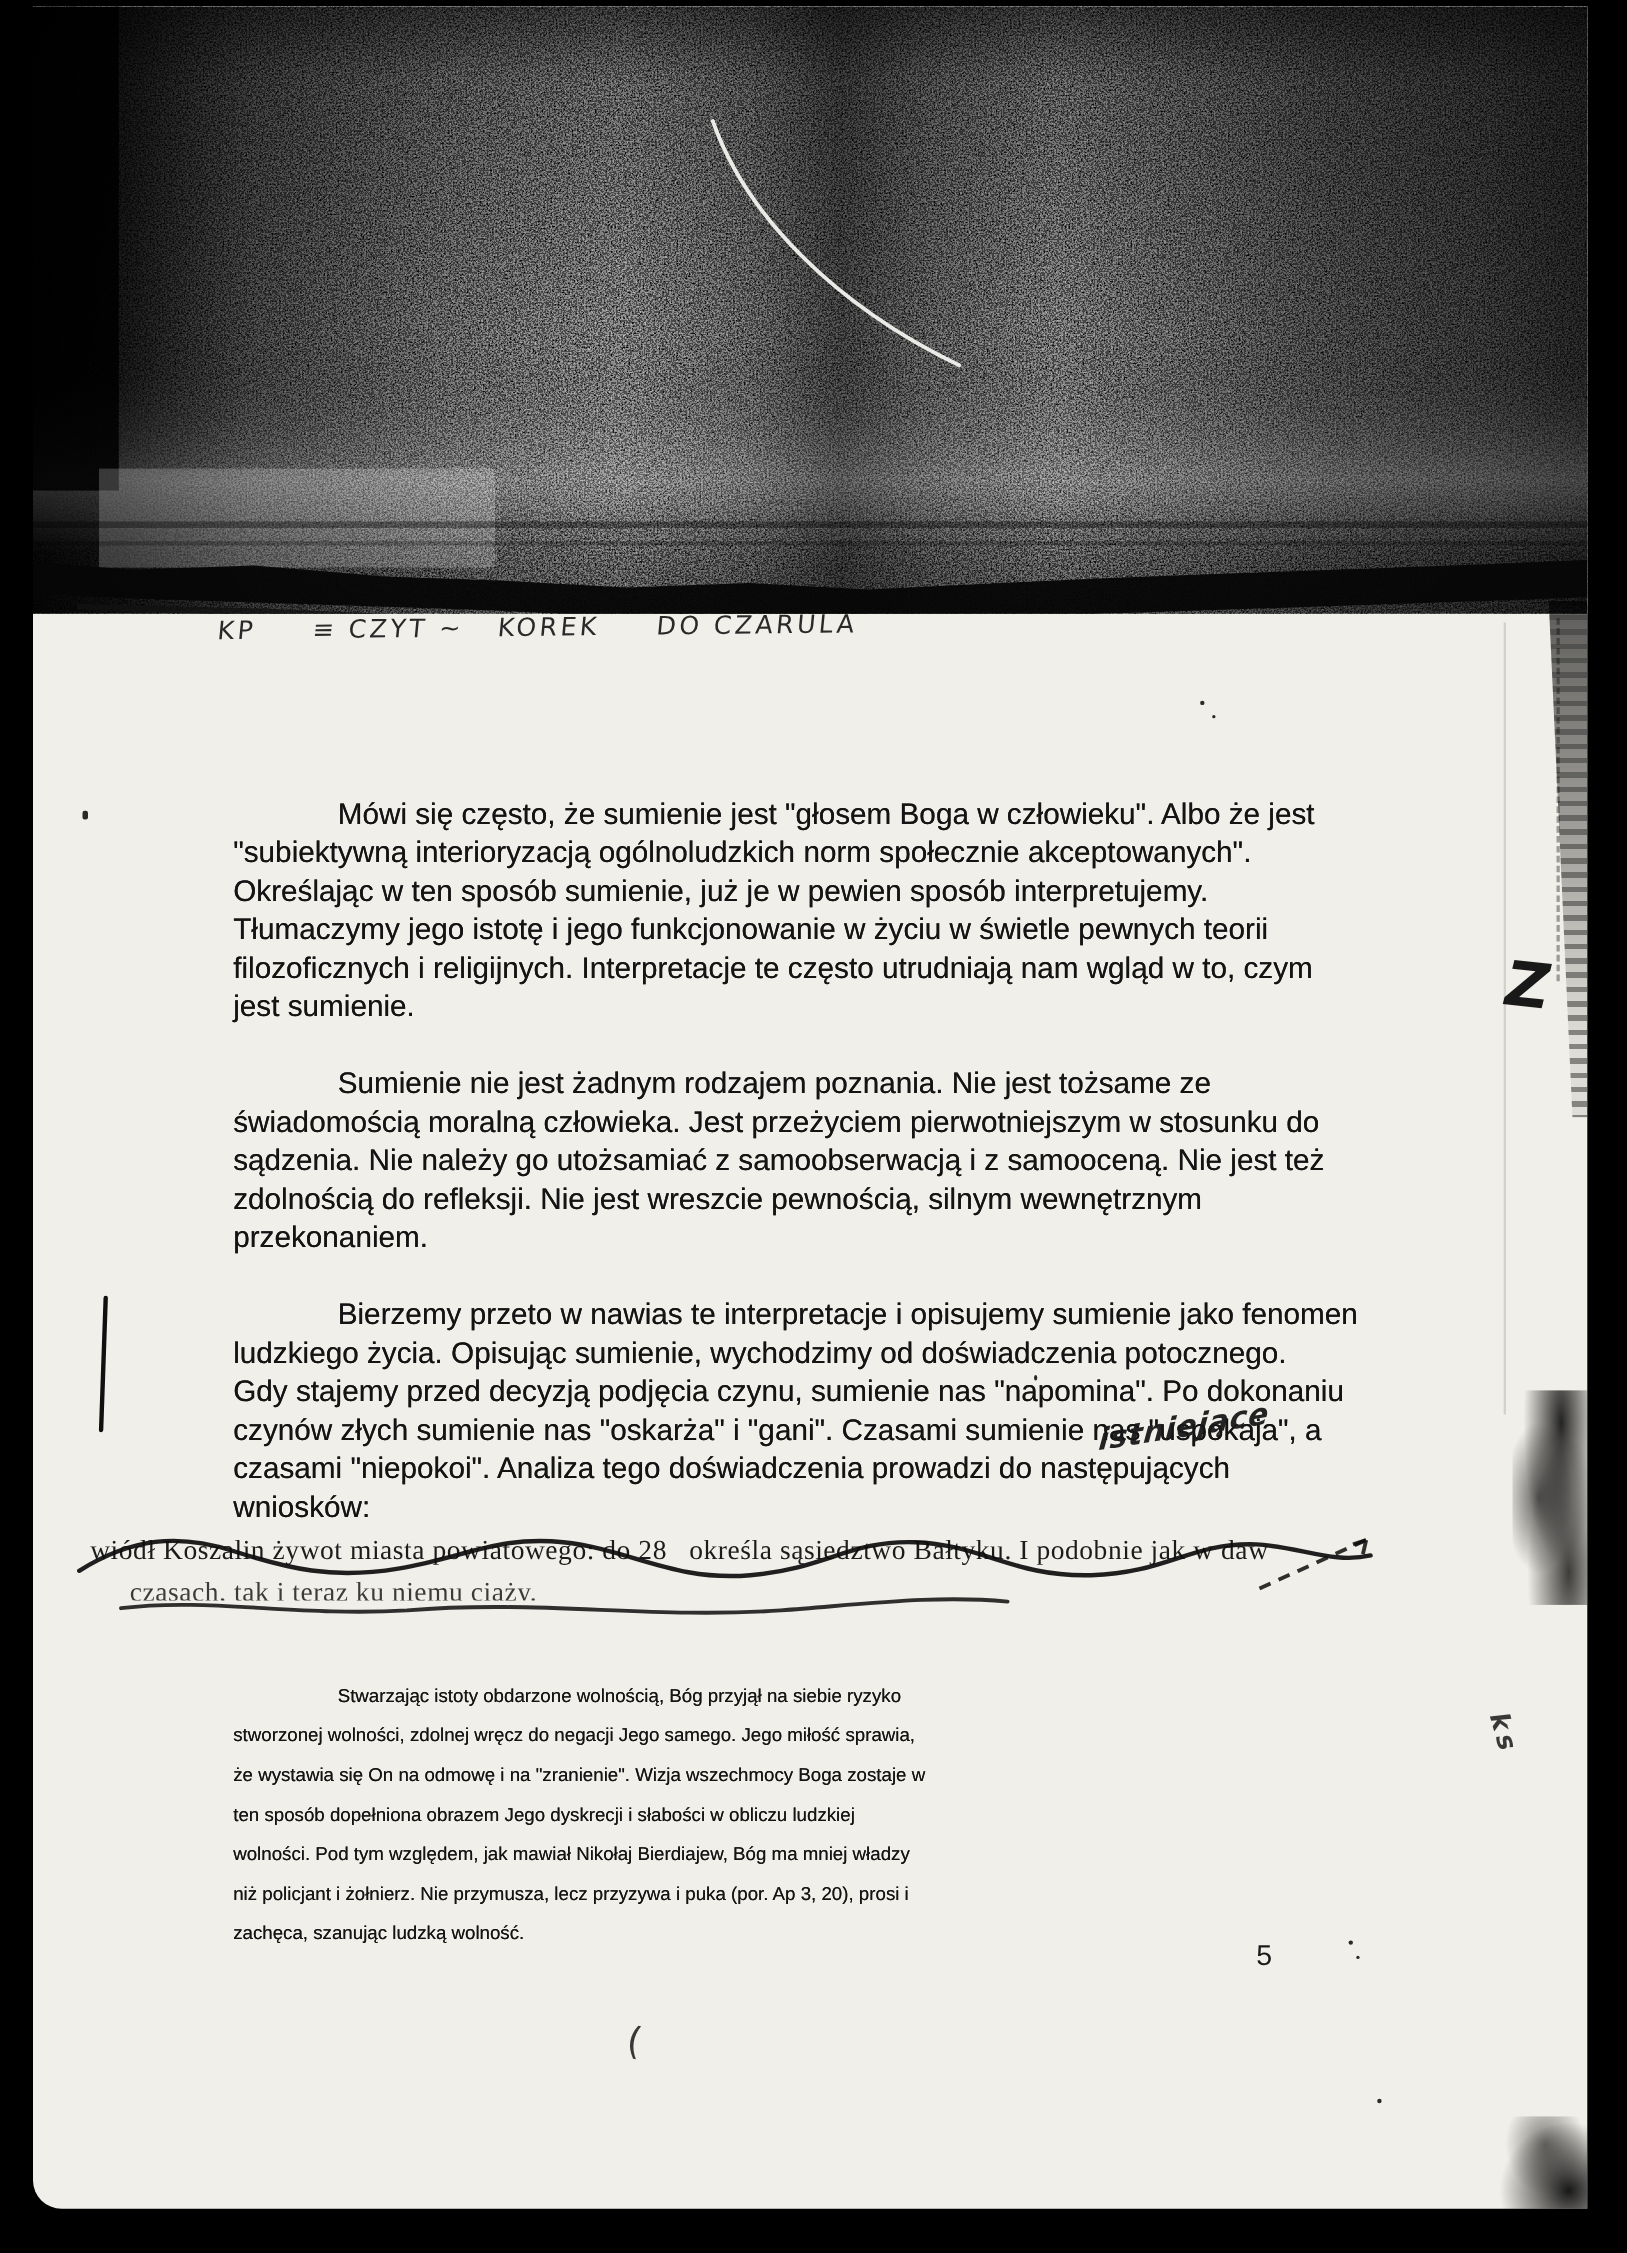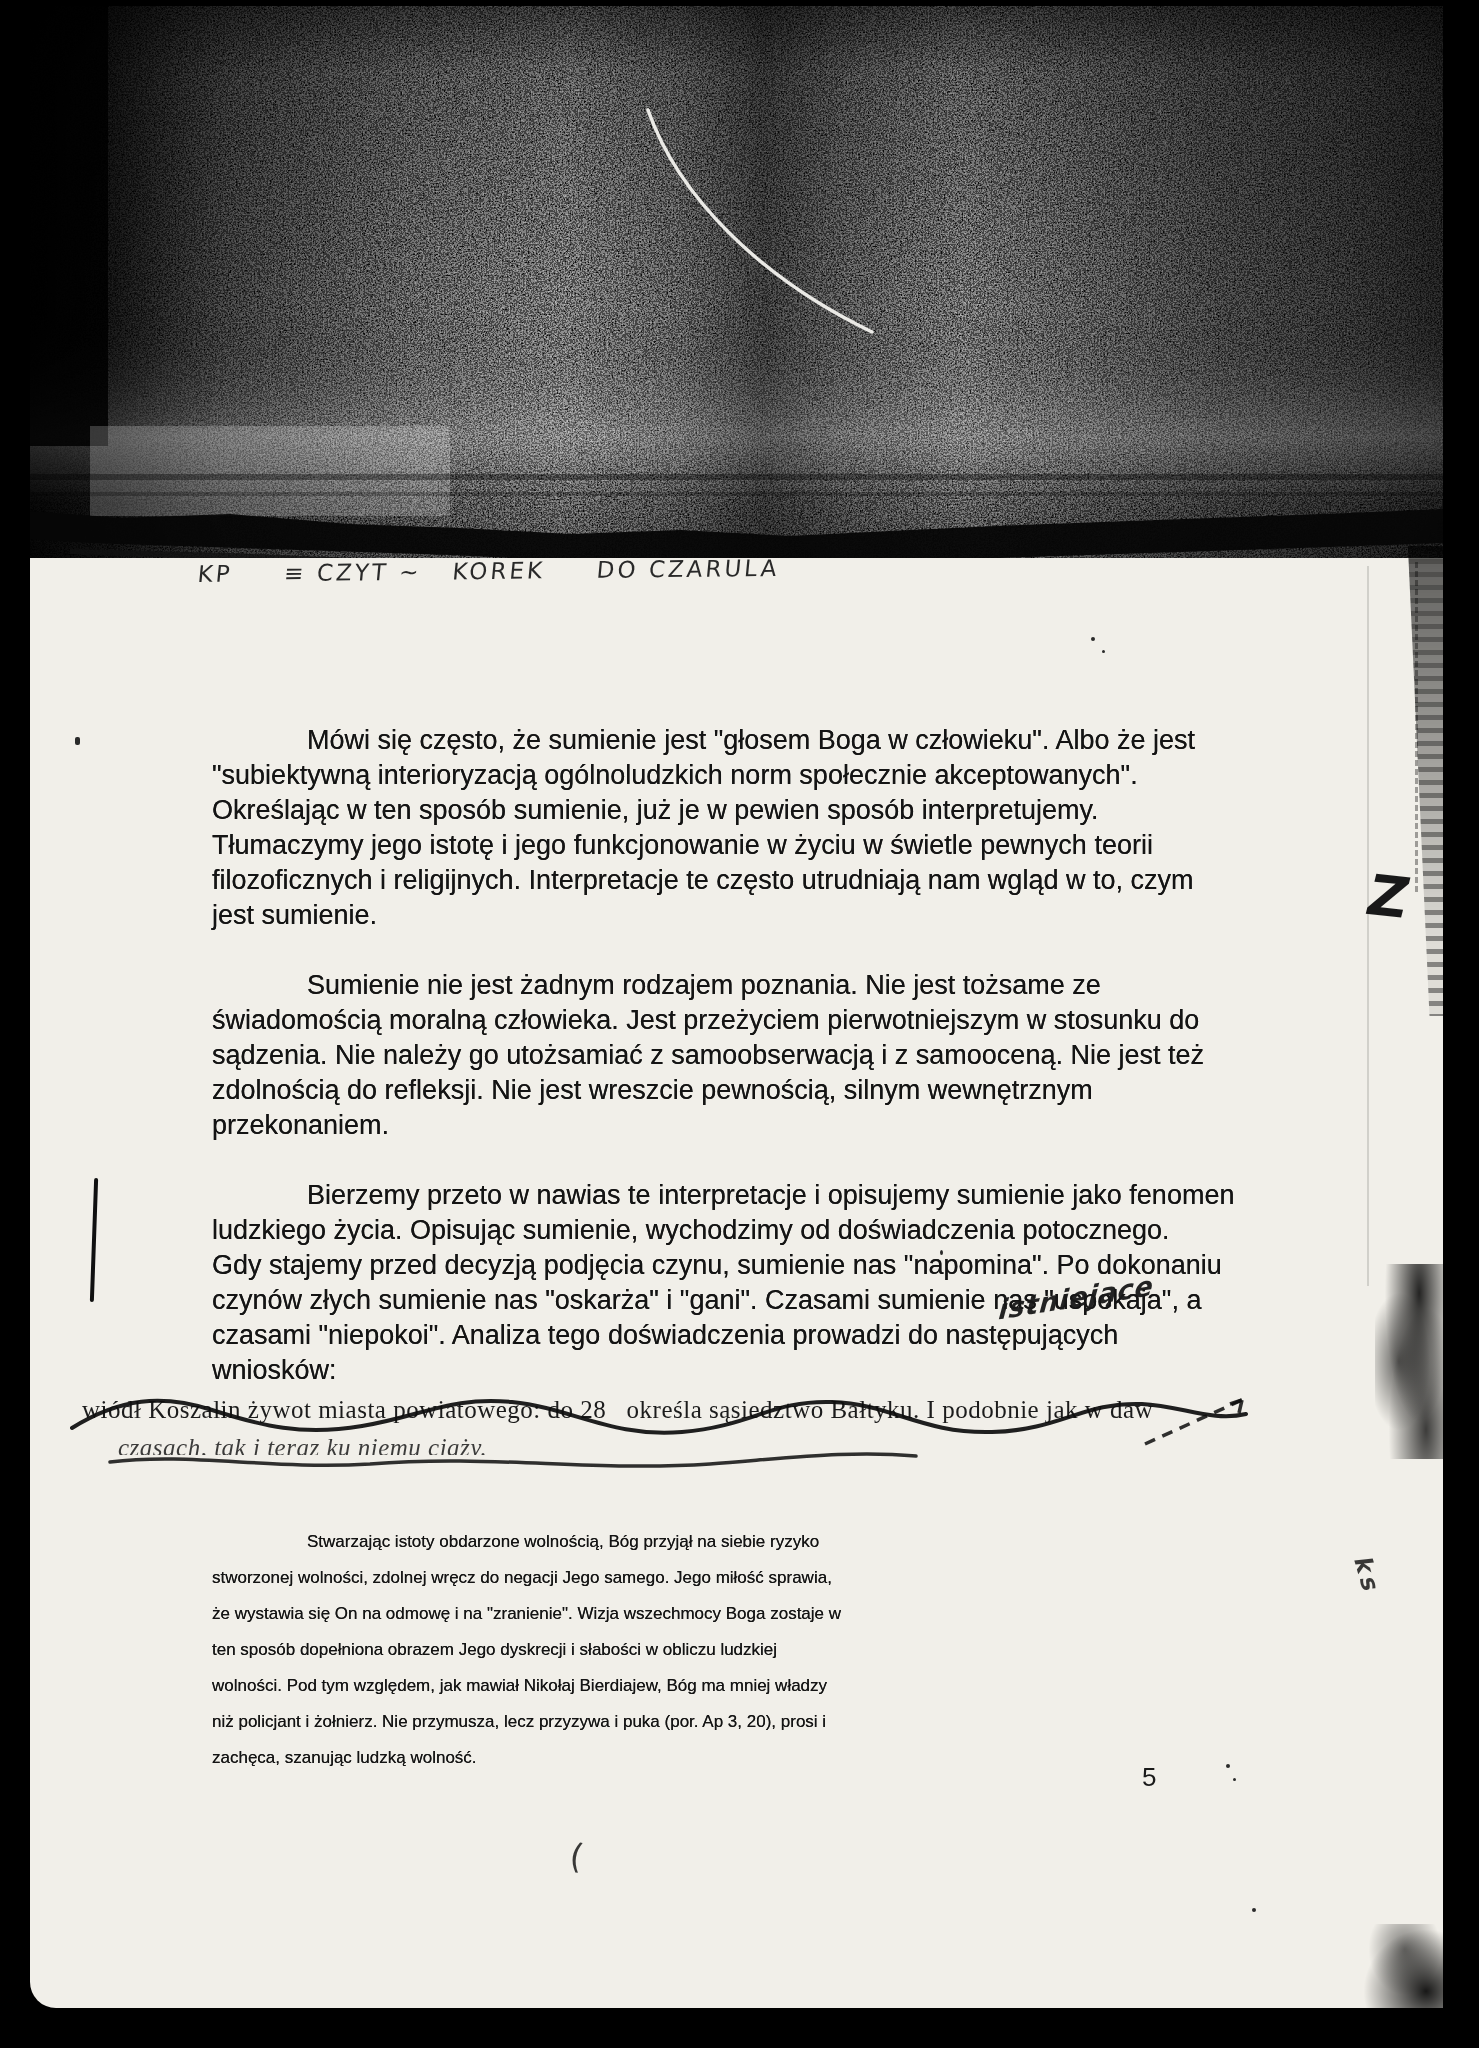--- a/index.html
+++ b/index.html
@@ -25,21 +25,21 @@
              transform:rotate(-9deg) skewX(-14deg);font-weight:bold;opacity:.95;}
   .margin-scribble{left:1318px;top:1556px;font-size:24px;transform:rotate(74deg) skewX(-10deg);
                    font-weight:bold;letter-spacing:4px;opacity:.85;}
   .stray-paren{left:540px;top:1830px;font-size:34px;transform:rotate(9deg);opacity:.85;}
   .page-num{position:absolute;left:1112px;top:1756px;font-size:26px;color:#1a1a1a;
             font-family:"Liberation Sans", sans-serif;}
   
   .struck{position:absolute;color:#1c1c1c;font-family:"Liberation Serif", serif;
           font-size:25px;letter-spacing:.5px;white-space:pre;}
   .struck-1{left:52px;top:1390px;width:1210px;}
-  .struck-2{left:88px;top:1428px;width:900px;height:21px;overflow:hidden;opacity:.85;font-style:italic;}
+  .struck-2{left:88px;top:1428px;width:900px;height:21px;overflow:hidden;opacity:.85;}
   .strike-svg{position:absolute;left:40px;top:1374px;pointer-events:none;}
   
   .left-stroke{position:absolute;left:62px;top:1172px;width:4px;height:124px;background:#101010;
                border-radius:3px;transform:rotate(2deg);}
   .right-streak{position:absolute;left:1359px;top:540px;width:54px;height:470px;opacity:.75;
       background:linear-gradient(to bottom, rgba(0,0,0,.8), rgba(0,0,0,0) 85%),
                  repeating-linear-gradient(180deg, rgba(0,0,0,.6) 0 5px, rgba(0,0,0,.1) 5px 13px);
       clip-path:polygon(35% 0,100% 0,100% 100%,75% 100%);}
   .faint-vline{position:absolute;left:1337px;top:560px;height:720px;width:0;
                border-left:2px solid rgba(0,0,0,.13);}

